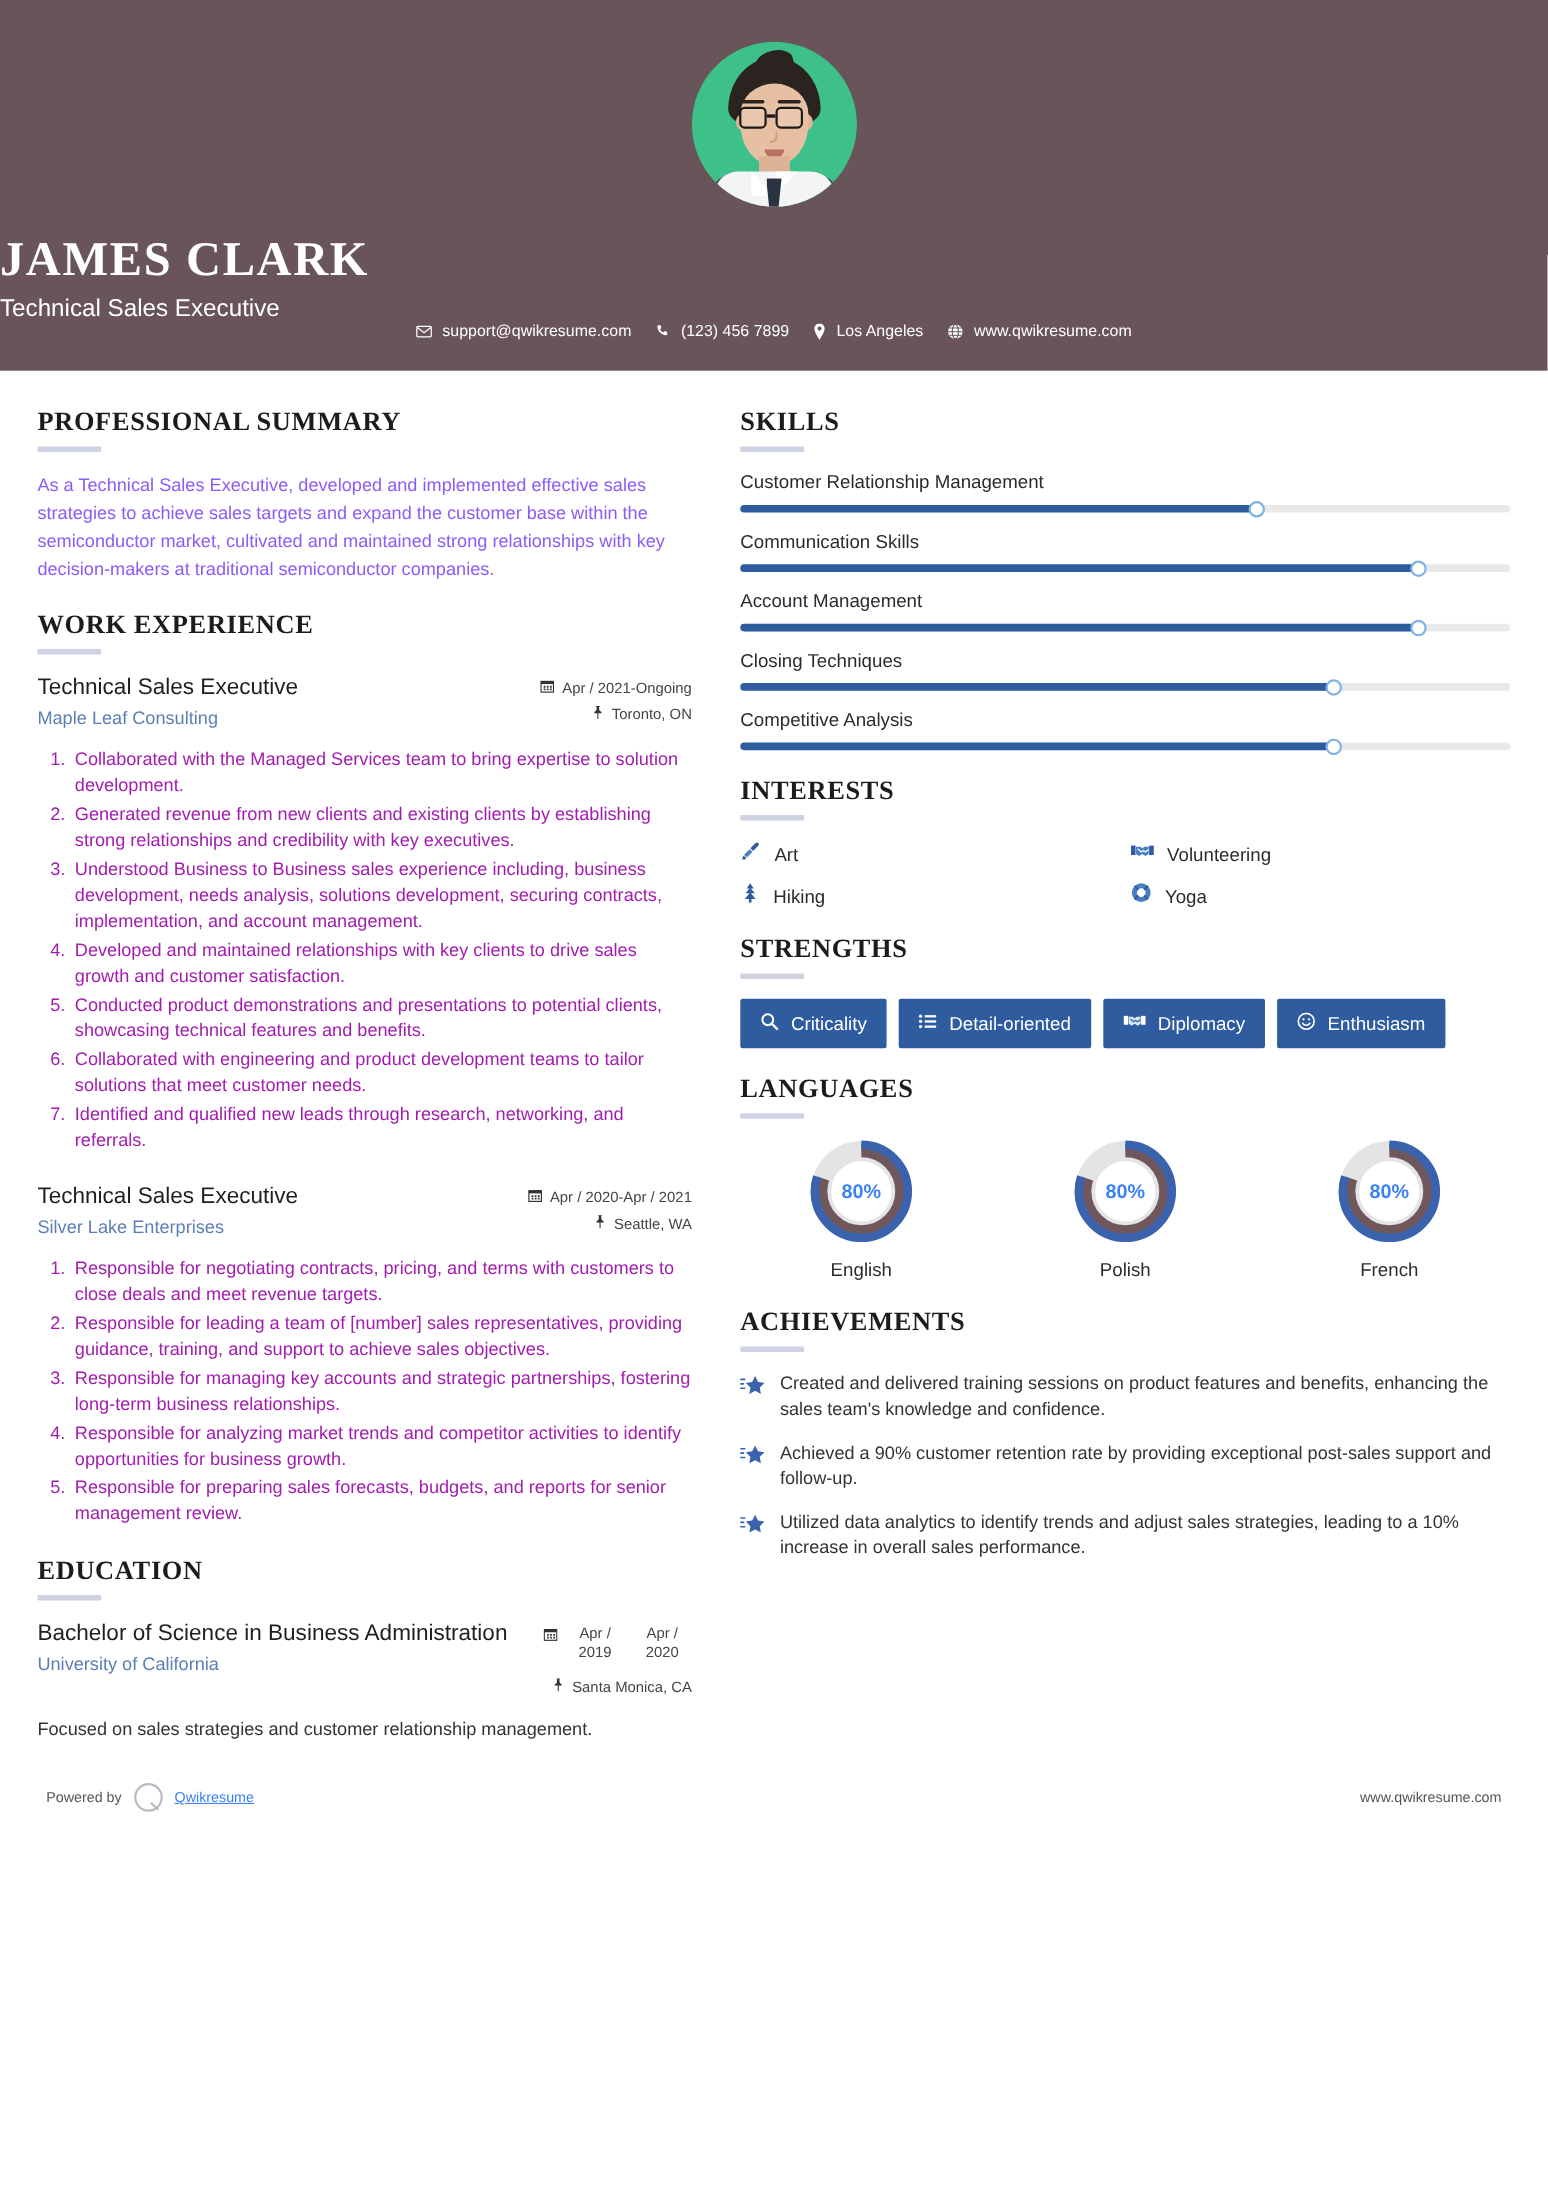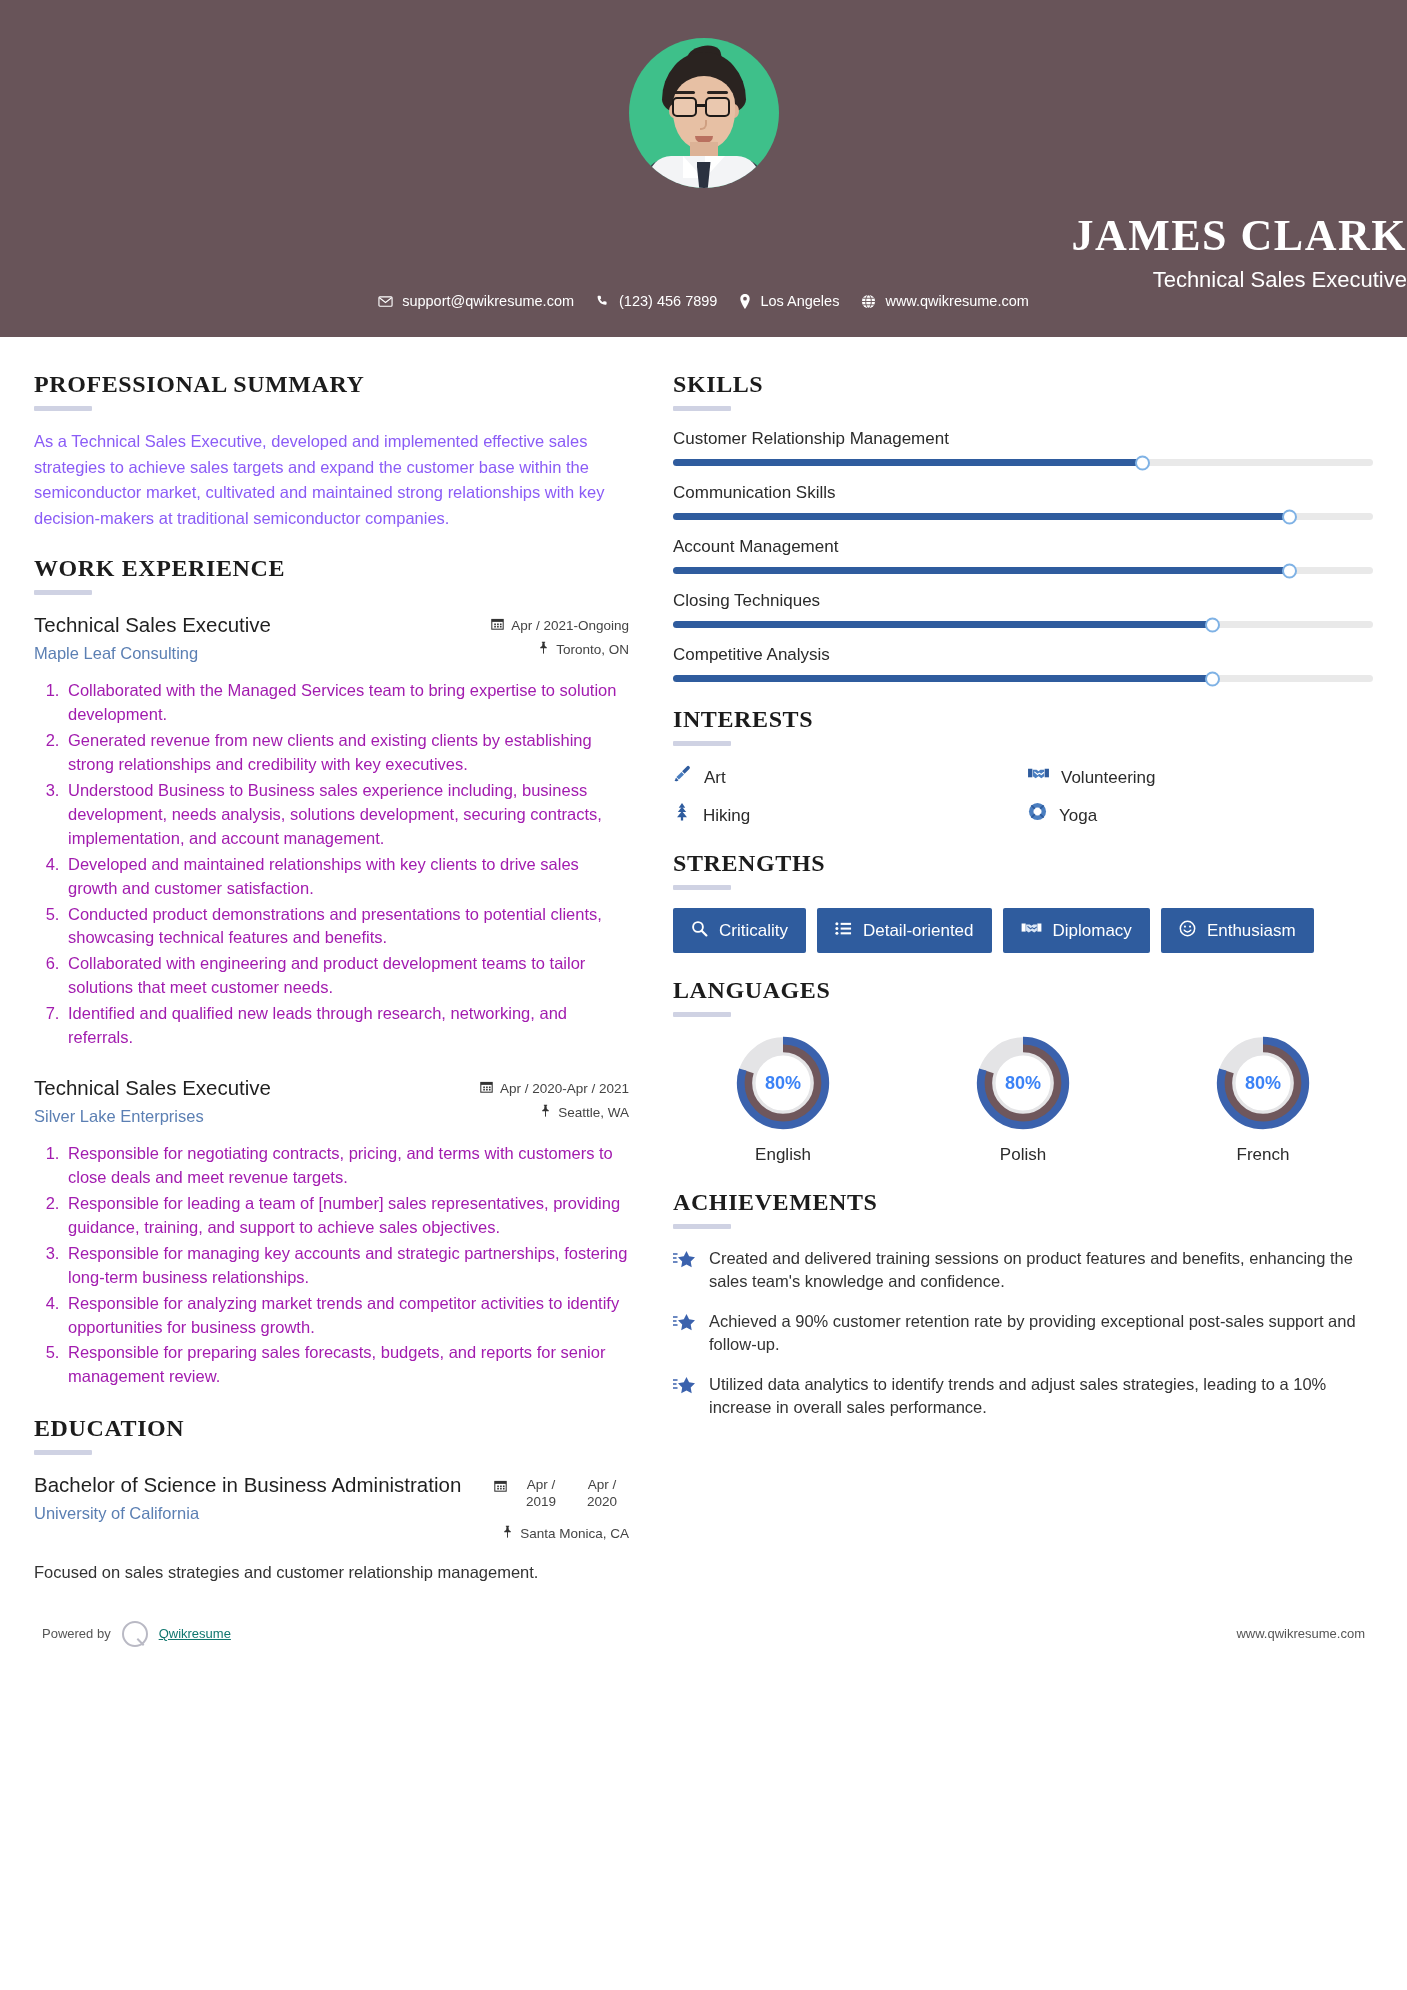--- a/index.html
+++ b/index.html
@@ -14,21 +14,21 @@
     color: #2b2b2b;
     width: 1407px;
     min-height: 1990px;
     position: relative;
   }
 
   
   .header {
     background: #685459;
     padding: 38px 0 28px 0;
-    text-align: right;
+    text-align: left;
     position: relative;
   }
 
   .avatar {
     width: 150px;
     height: 150px;
     border-radius: 50%;
     margin: 0 auto;
     background: #3ec08a;
     overflow: hidden;
@@ -394,21 +394,21 @@
   }
   .qwik-mark::after {
     content: "";
     position: absolute;
     right: 1px; bottom: 2px;
     width: 9px; height: 2px;
     background: #b9b9c4;
     transform: rotate(45deg);
   }
   .qwik-link {
-    color: #0f766e;
+    color: #3b82f6;
     text-decoration: underline;
   }
   .footer-right { color: #555; }
 </style>
 </head>
 <body>
 
 <div class="header">
 
   <div class="avatar">

